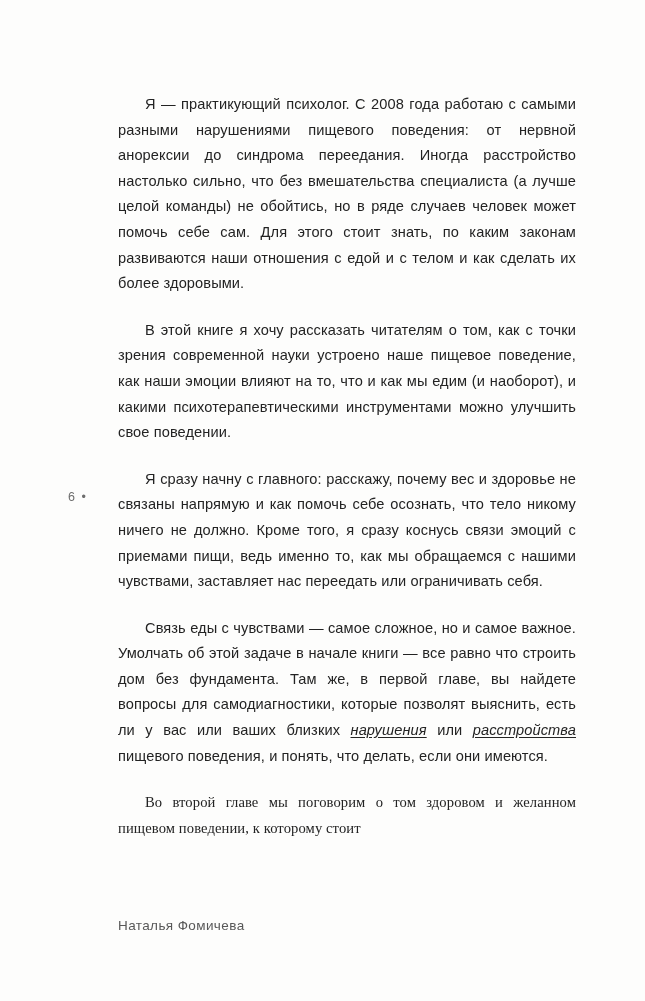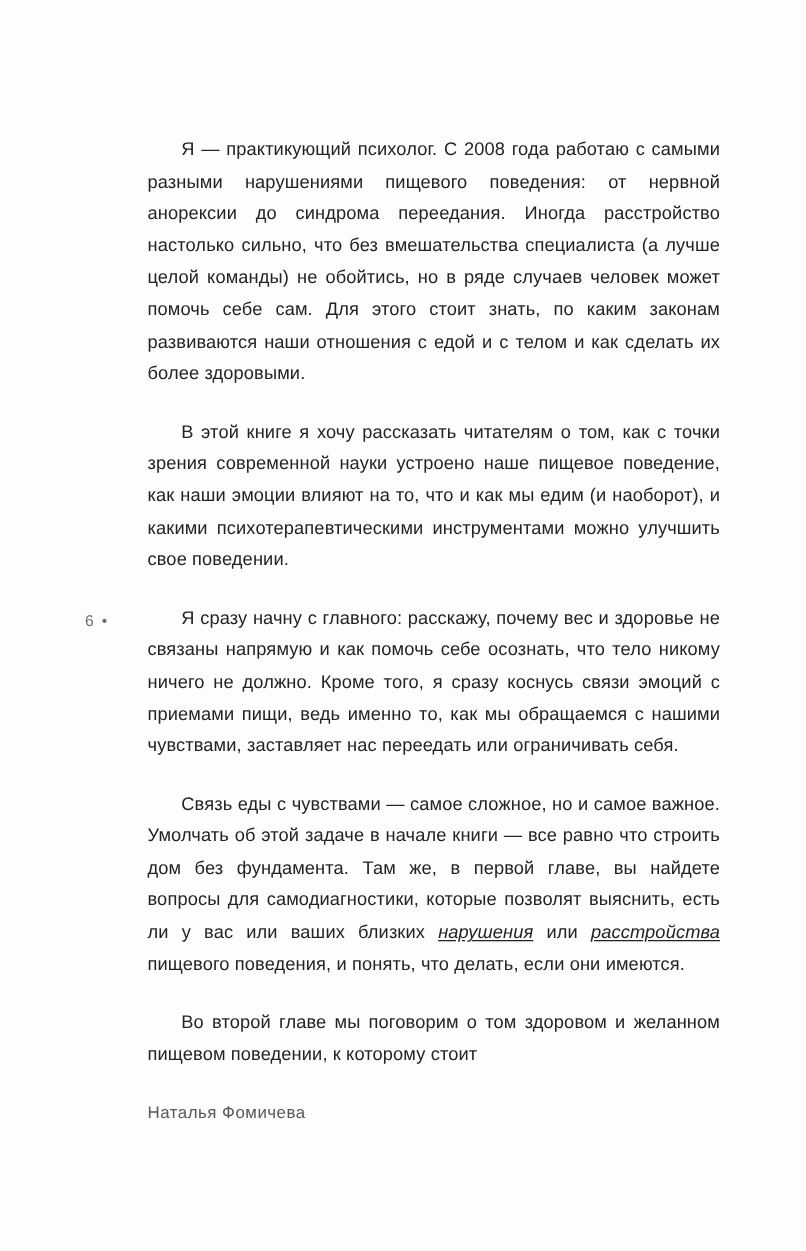--- a/index.html
+++ b/index.html
@@ -16,54 +16,55 @@
     overflow: hidden;
   }
   .page {
     position: absolute;
     inset: 0;
     background: #fdfdfc;
   }
   .content {
     position: absolute;
     left: 118px;
-    top: 108px;
+    top: 92px;
     width: 458px;
   }
   p.para {
     margin: 0 0 21px 0;
     font-size: 14.6px;
     line-height: 25.6px;
     text-align: justify;
     text-indent: 27px;
     color: #232323;
     font-weight: 400;
     letter-spacing: 0.1px;
   }
   p.para:last-child {
     margin-bottom: 0;
+    font-family: Liberation Serif, serif;
   }
   .page-number {
     position: absolute;
     left: 68px;
     top: 490px;
     font-size: 12.5px;
     color: #6d6d6d;
     letter-spacing: 0.5px;
     white-space: nowrap;
   }
   .page-number .dot {
     display: inline-block;
     margin-left: 6px;
     color: #6d6d6d;
   }
   .footer {
     position: absolute;
     left: 118px;
-    top: 882px;
+    top: 918px;
     width: 460px;
   }
   .footer-name {
     font-size: 13.5px;
     color: #585858;
     letter-spacing: 0.4px;
   }
   u.uline {
     text-decoration: underline;
     text-underline-offset: 2px;

